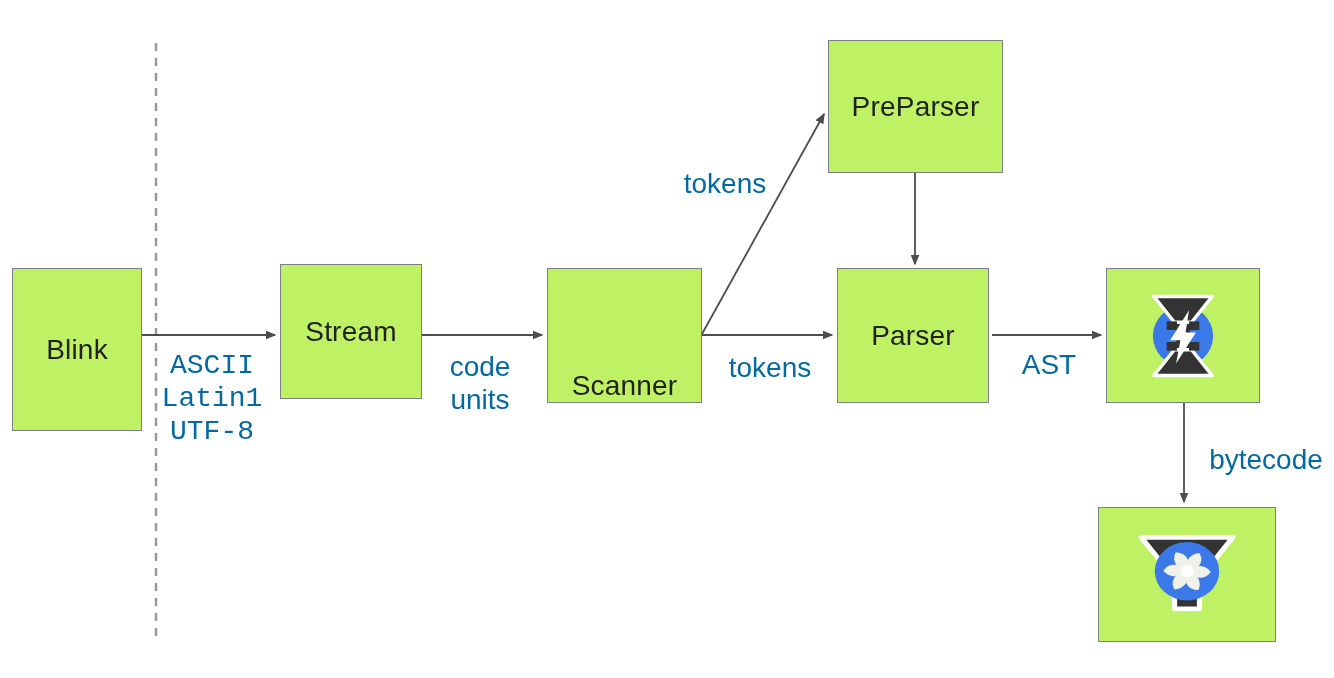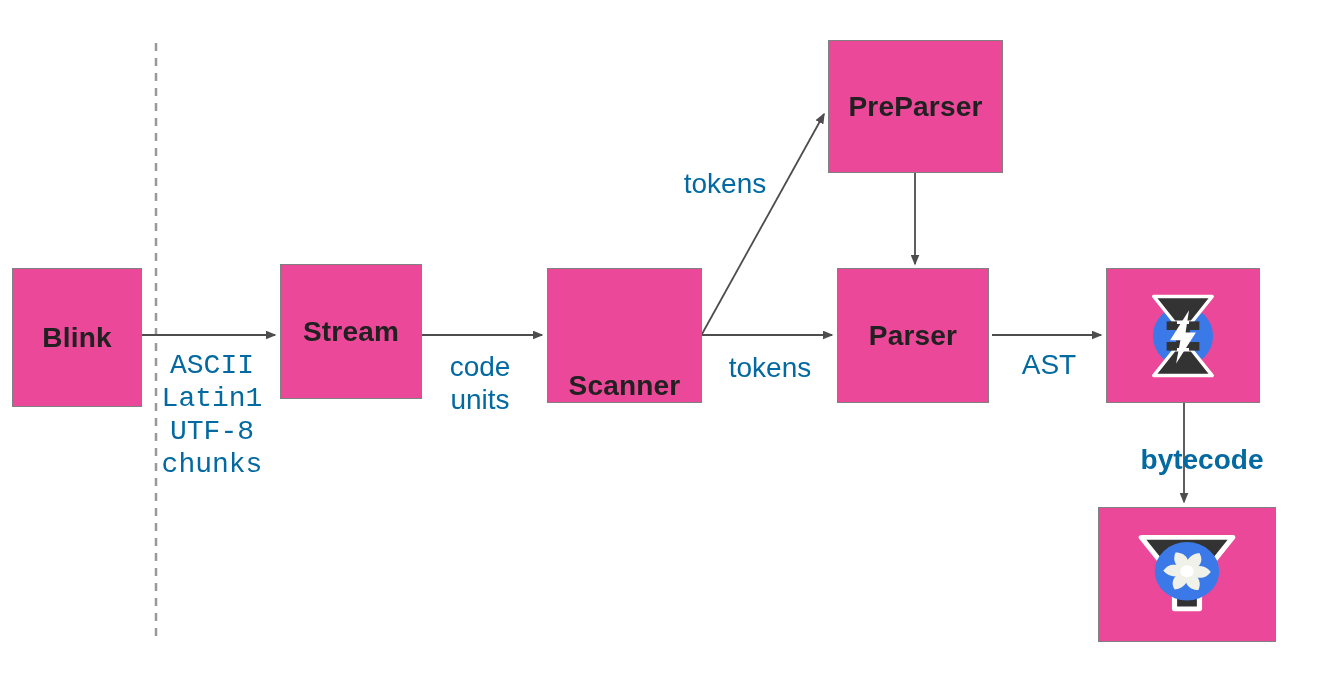--- a/index.html
+++ b/index.html
@@ -7,27 +7,26 @@
     position: relative;
     width: 1334px;
     height: 678px;
     background: #ffffff;
     font-family: "Liberation Sans", sans-serif;
     overflow: hidden;
   }
   .wires { position: absolute; left: 0; top: 0; }
   .node {
     position: absolute;
-    background: #ec4899;
+    background: #bef264;
     border: 1.5px solid #808080;
     box-sizing: border-box;
     display: flex;
     align-items: center;
     justify-content: center;
-    font-weight: bold;
   }
   .node-label {
     font-size: 28px;
     color: #212121;
     letter-spacing: 0.2px;
   }
   .edge-label {
     position: absolute;
     font-size: 28px;
     line-height: 33px;
@@ -54,21 +53,21 @@
 
     <line x1="142" y1="335" x2="275" y2="335" stroke="#4d4d4d" stroke-width="1.8" marker-end="url(#ah)"></line>
     <line x1="411" y1="335" x2="542" y2="335" stroke="#4d4d4d" stroke-width="1.8" marker-end="url(#ah)"></line>
     <line x1="702" y1="335" x2="832" y2="335" stroke="#4d4d4d" stroke-width="1.8" marker-end="url(#ah)"></line>
     <line x1="702" y1="334" x2="824" y2="114" stroke="#4d4d4d" stroke-width="1.8" marker-end="url(#ah)"></line>
     <line x1="915" y1="173" x2="915" y2="264" stroke="#4d4d4d" stroke-width="1.8" marker-end="url(#ah)"></line>
     <line x1="992" y1="335" x2="1101" y2="335" stroke="#4d4d4d" stroke-width="1.8" marker-end="url(#ah)"></line>
     <line x1="1184" y1="403" x2="1184" y2="502" stroke="#4d4d4d" stroke-width="1.8" marker-end="url(#ah)"></line>
   </svg>
 
-  <div class="node" style="left:12px; top:268px; width:130px; height:139px;">
+  <div class="node" style="left:12px; top:268px; width:130px; height:163px;">
     <span class="node-label">Blink</span>
   </div>
 
   <div class="node" style="left:280px; top:264px; width:142px; height:135px;">
     <span class="node-label">Stream</span>
   </div>
 
   <div class="node" style="left:547px; top:268px; width:155px; height:135px;align-items:flex-end;">
     <span class="node-label">Scanner</span>
   </div>
@@ -108,29 +107,28 @@
         <path d="M50,46 C41,44 35,36 39,26 C50,26 54,36 50,46 Z" fill="#f0f2ea" transform="rotate(300 50 46)"></path>
         <circle cx="50" cy="46" r="6.5" fill="#ffffff"></circle>
       </g>
     </svg>
   </div>
 
   <div class="edge-label" style="left:147px; top:349px; width:130px;font-family:Liberation Mono, monospace;">
     <span>ASCII</span>
     <span>Latin1</span>
     <span>UTF-8</span>
-    <span>chunks</span>
   </div>
 
   <div class="edge-label" style="left:415px; top:350px; width:130px;">
     <span>code</span>
     <span>units</span>
   </div>
 
   <div class="edge-label" style="left:660px; top:167px; width:130px;">tokens</div>
 
   <div class="edge-label" style="left:705px; top:351px; width:130px;">tokens</div>
 
   <div class="edge-label" style="left:990px; top:348px; width:118px;">AST</div>
 
-  <div class="edge-label" style="left:1137px; top:443px; width:130px;font-weight:bold;">bytecode</div>
+  <div class="edge-label" style="left:1201px; top:443px; width:130px;">bytecode</div>
 
 </div>
 
 </body></html>

